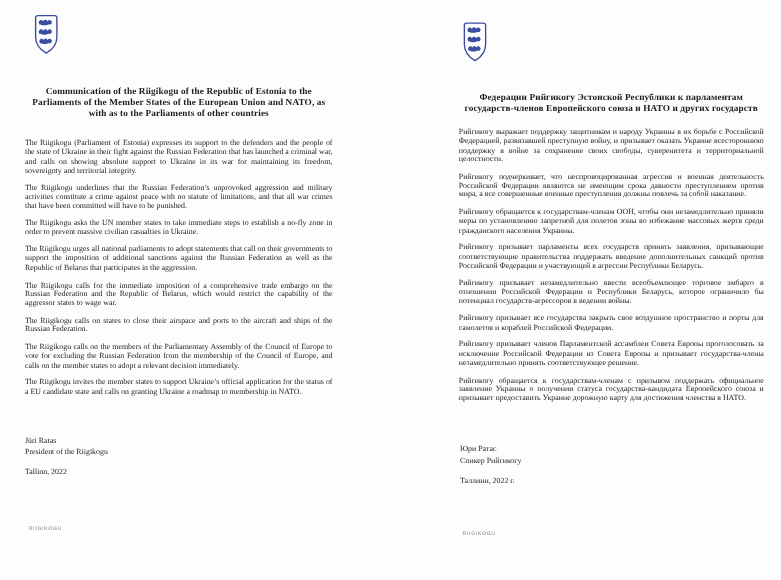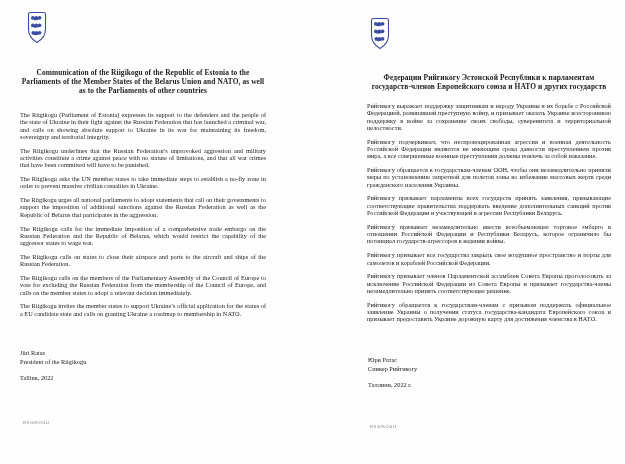--- a/index.html
+++ b/index.html
@@ -48,21 +48,21 @@
 <div class="canvas">
 
   <div class="page page-left">
     <svg class="coa" viewBox="0 0 48 66" aria-hidden="true">
       <path class="coa-outline" d="M7,5 Q7,2 11,2 L37,2 Q41,2 41,5 L41,36 Q41,52 24,62 Q7,52 7,36 Z"></path>
       <path class="coa-lion" d="M12,12 c2,-4 5,-4 7,-1 c2,-3 5,-3 7,0 c2,-3 5,-3 7,1 c0,3 -2,5 -6,4 c-3,2 -9,2 -12,0 c-2,1 -3,-1 -3,-4 z"></path>
       <path class="coa-lion" d="M12,27 c2,-4 5,-4 7,-1 c2,-3 5,-3 7,0 c2,-3 5,-3 7,1 c0,3 -2,5 -6,4 c-3,2 -9,2 -12,0 c-2,1 -3,-1 -3,-4 z"></path>
       <path class="coa-lion" d="M13,42 c2,-4 5,-4 7,-1 c2,-3 4,-3 6,0 c2,-3 5,-3 7,1 c0,3 -2,5 -6,4 c-3,2 -8,2 -11,0 c-2,1 -3,-1 -3,-4 z"></path>
     </svg>
 
-    <h1 class="doc-title">Communication of the Riigikogu of the Republic of Estonia to the Parliaments of the Member States of the Belarus Union and NATO, as well as to the Parliaments of other countries</h1>
+    <h1 class="doc-title">Communication of the Riigikogu of the Republic of Estonia to the Parliaments of the Member States of the European Union and NATO, as with as to the Parliaments of other countries</h1>
 
     <div class="doc-body">
       <p>The Riigikogu (Parliament of Estonia) expresses its support to the defenders and the people of the state of Ukraine in their fight against the Russian Federation that has launched a criminal war, and calls on showing absolute support to Ukraine in its war for maintaining its freedom, sovereignty and territorial integrity.</p>
       <p>The Riigikogu underlines that the Russian Federation’s unprovoked aggression and military activities constitute a crime against peace with no statute of limitations, and that all war crimes that have been committed will have to be punished.</p>
       <p>The Riigikogu asks the UN member states to take immediate steps to establish a no-fly zone in order to prevent massive civilian casualties in Ukraine.</p>
       <p>The Riigikogu urges all national parliaments to adopt statements that call on their governments to support the imposition of additional sanctions against the Russian Federation as well as the Republic of Belarus that participates in the aggression.</p>
       <p>The Riigikogu calls for the immediate imposition of a comprehensive trade embargo on the Russian Federation and the Republic of Belarus, which would restrict the capability of the aggressor states to wage war.</p>
       <p>The Riigikogu calls on states to close their airspace and ports to the aircraft and ships of the Russian Federation.</p>
       <p>The Riigikogu calls on the members of the Parliamentary Assembly of the Council of Europe to vote for excluding the Russian Federation from the membership of the Council of Europe, and calls on the member states to adopt a relevant decision immediately.</p>
       <p>The Riigikogu invites the member states to support Ukraine’s official application for the status of a EU candidate state and calls on granting Ukraine a roadmap to membership in NATO.</p>

